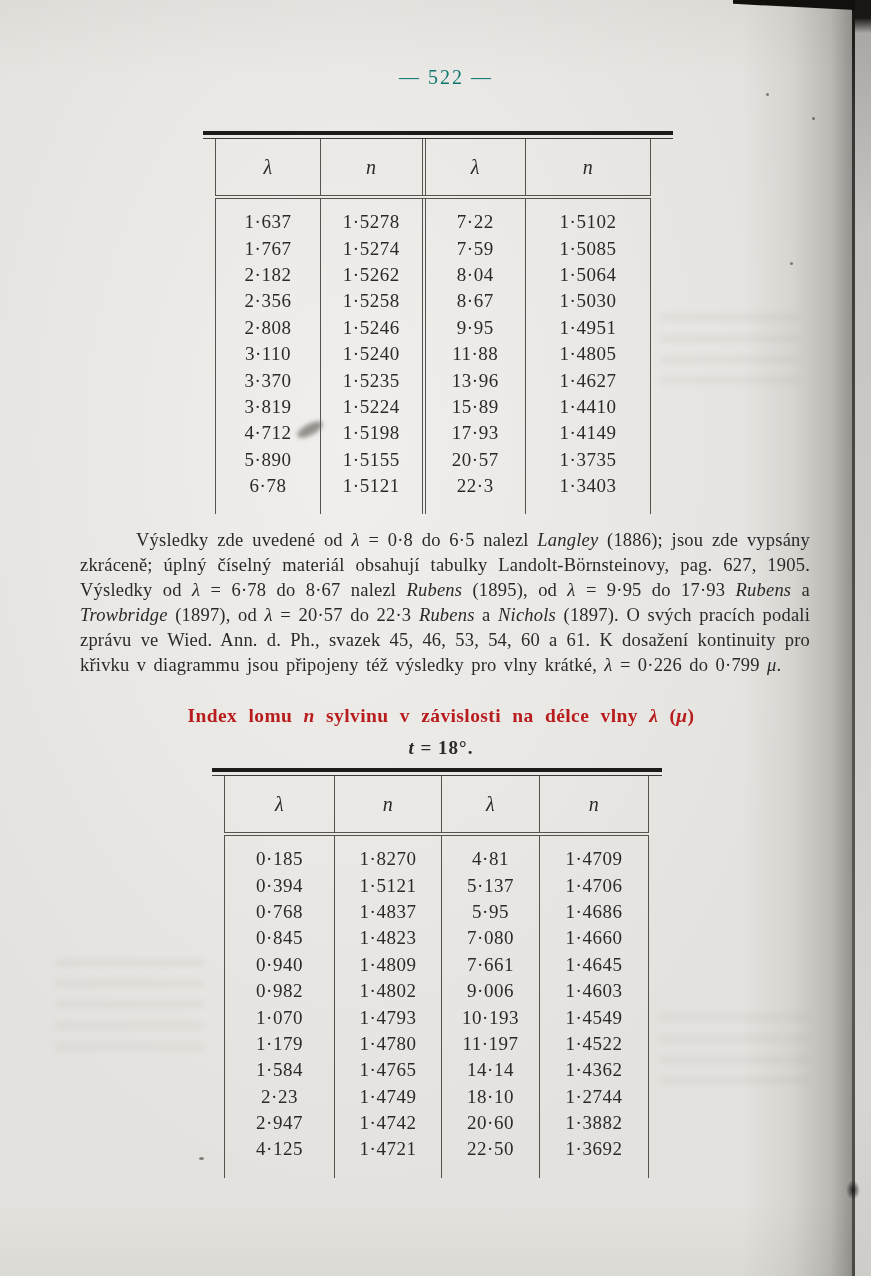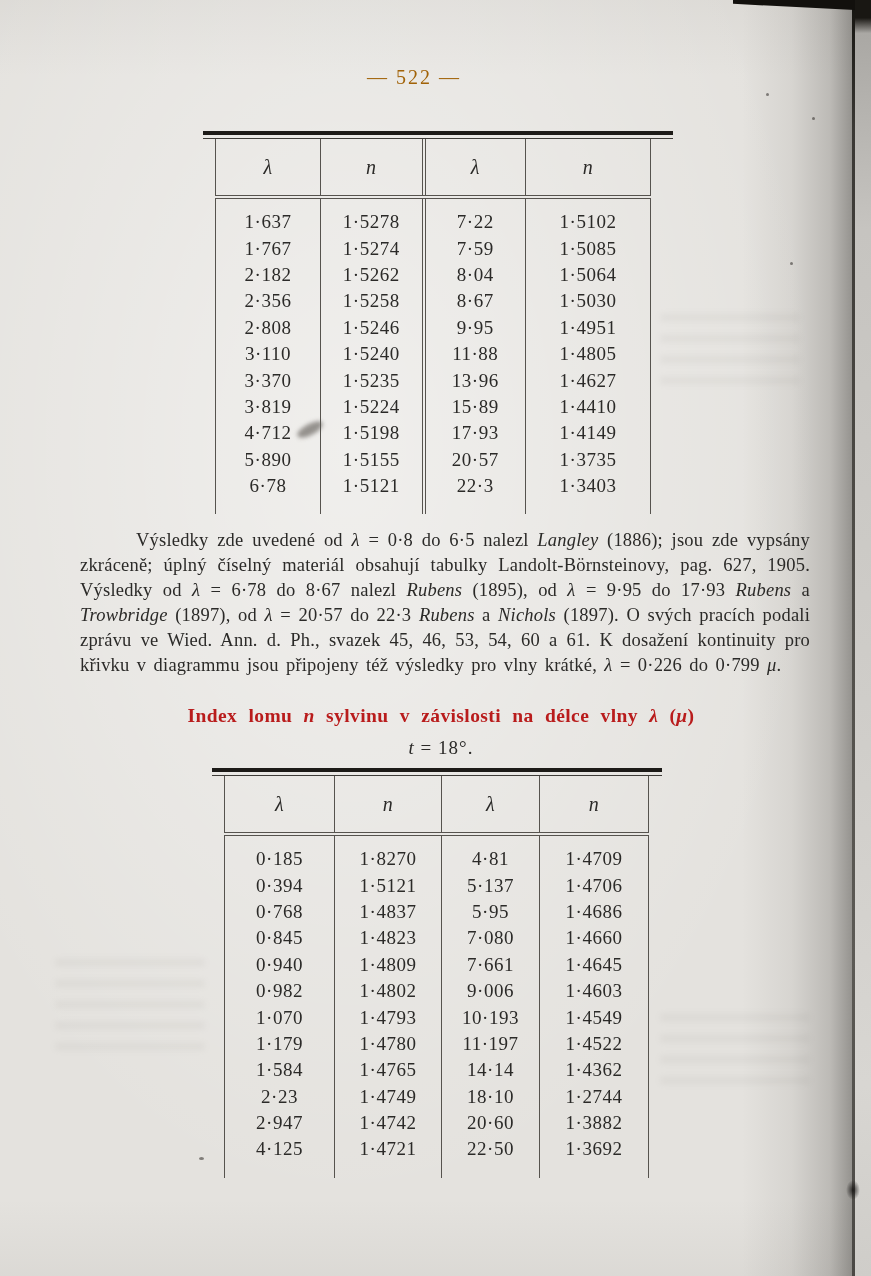--- a/index.html
+++ b/index.html
@@ -43,35 +43,35 @@
   .showthrough .bar{height:7px;margin:14px 0;background:#8d8a84;border-radius:3px;}
   .st-a{left:55px;top:945px;width:150px;}
   .st-b{left:660px;top:300px;width:140px;}
   .st-c{left:660px;top:1000px;width:150px;}
   .speck{position:absolute;width:3px;height:3px;border-radius:50%;background:rgba(45,42,38,0.55);}
   .sp1{left:766px;top:93px;}.sp2{left:812px;top:117px;}.sp3{left:790px;top:262px;}.sp4{left:199px;top:1157px;width:5px;height:3px;}
 
   
   .page-number{
     position:absolute;left:0;top:66px;width:828px;text-align:center;
-    font-size:20px;letter-spacing:2px;color:#a16207;
+    font-size:20px;letter-spacing:2px;color:#0f766e;padding-left:32px;
   }
   .bodytext{
     position:absolute;left:76px;top:524px;width:730px;margin:4px;
     font-size:18.5px;line-height:25px;text-align:justify;text-indent:56px;
     word-spacing:2.5px;letter-spacing:0.2px;color:#2b2a28;
   }
   .bodytext em{font-style:italic;}
   .heading2{
     position:absolute;left:76px;top:705px;width:730px;margin:0;text-align:center;
     font-size:19.5px;font-weight:bold;word-spacing:6px;letter-spacing:0.4px;color:#b91c1c;
   }
   .subheading2{
     position:absolute;left:76px;top:737px;width:730px;text-align:center;
-    font-size:19px;letter-spacing:1px;color:#2b2a28;
+    font-size:19px;letter-spacing:1px;color:#2b2a28;font-weight:bold;
   }
 
   
   .tablewrap{position:absolute;}
   .tw1{left:203px;top:131px;width:470px;}
   .tw2{left:212px;top:768px;width:450px;}
   .rule-top{
     height:3px;border-top:4px solid #1d1b18;border-bottom:1px solid #3e3c38;
   }
   table.datatable{border-collapse:collapse;table-layout:fixed;margin-left:12px;margin-top:0;}

